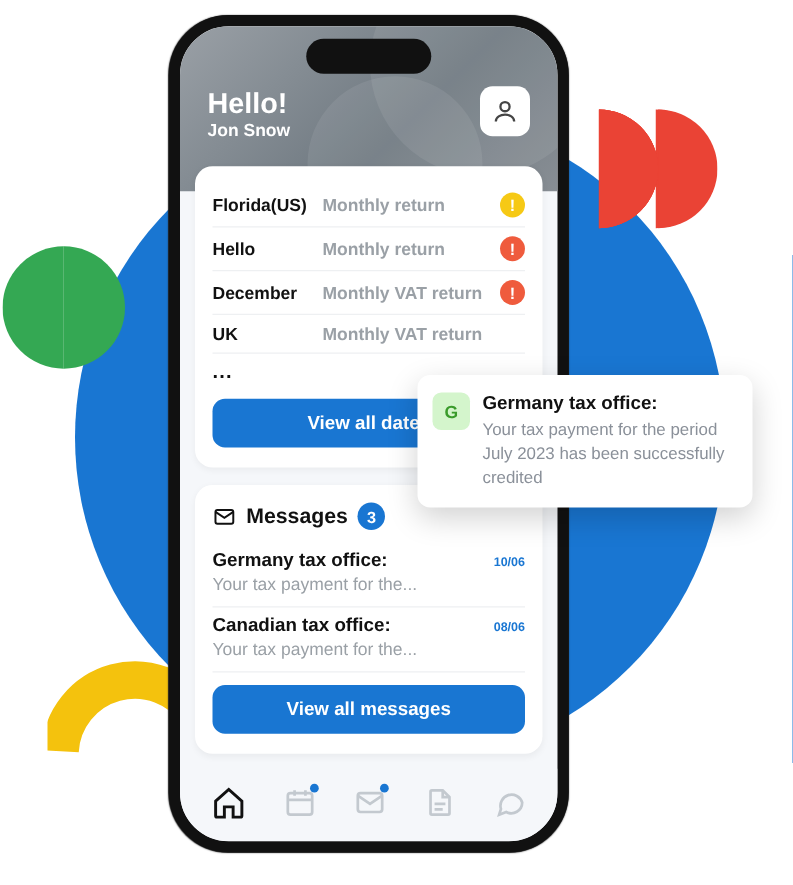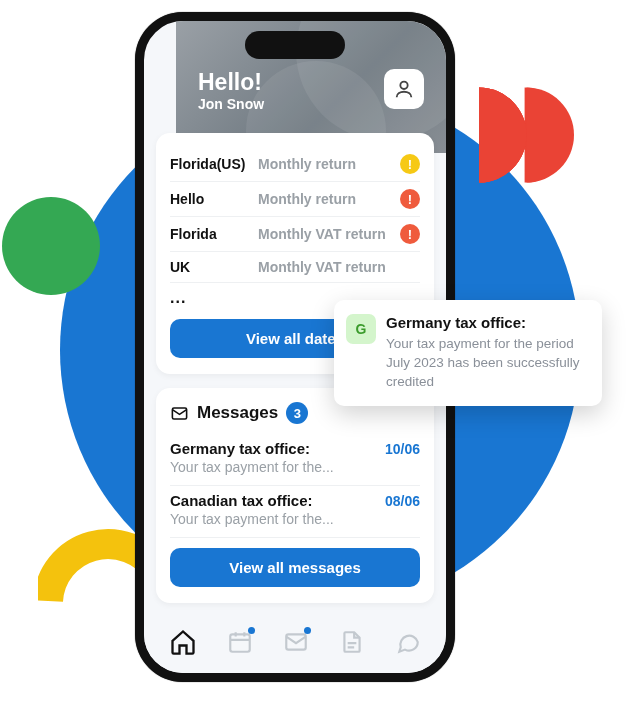--- a/index.html
+++ b/index.html
@@ -71,21 +71,20 @@
   }
   .phone-header {
     background: linear-gradient(135deg, #9aa0a6 0%, #6e7880 60%, #888e94 100%);
     height: 132px;
     padding: 48px 22px 0 22px;
     display: flex;
     justify-content: space-between;
     align-items: flex-start;
     position: relative;
     overflow: hidden;
-    margin-left: 32px;
   }
   .phone-header::before,
   .phone-header::after {
     content: '';
     position: absolute;
     border-radius: 50%;
     background: rgba(255,255,255,0.08);
   }
   .phone-header::before { width: 180px; height: 180px; right: -30px; top: -60px; }
   .phone-header::after { width: 140px; height: 140px; right: 60px; top: 40px; }
@@ -160,21 +159,21 @@
     font-size: 15px;
     cursor: pointer;
   }
   .msg-item {
     padding: 6px 0 10px 0;
     border-bottom: 1px solid #eef0f2;
   }
   .msg-item:last-of-type { border-bottom: none; }
   .msg-head { display: flex; justify-content: space-between; align-items: baseline;}
   .msg-sender { font-weight: 800; font-size: 15px; color: #111;}
-  .msg-date { color: #1976d2; font-weight: 600; font-size: 14px;}
+  .msg-date { color: #1976d2; font-weight: 600; font-size: 10px;}
   .msg-preview { color: #9aa0a6; font-size: 14px; margin-top: 2px;}
   .bottom-nav {
     position: absolute;
     bottom: 0; left: 0; right: 0;
     height: 58px;
     background: #f5f7fa;
     display: flex;
     justify-content: space-around;
     align-items: center;
     padding: 0 10px;
@@ -254,21 +253,21 @@
       <span class="due-region">Florida(US)</span>
       <span class="due-desc">Monthly return</span>
       <span class="due-status yellow">!</span>
     </div>
     <div class="due-row">
       <span class="due-region">Hello</span>
       <span class="due-desc">Monthly return</span>
       <span class="due-status red">!</span>
     </div>
     <div class="due-row">
-      <span class="due-region">Florida</span>
+      <span class="due-region">December</span>
       <span class="due-desc">Monthly VAT return</span>
       <span class="due-status red">!</span>
     </div>
     <div class="due-row">
       <span class="due-region">UK</span>
       <span class="due-desc">Monthly VAT return</span>
     </div>
     <div class="due-more">...</div>
     <div class="btn-primary">View all dates</div>
   </div>

